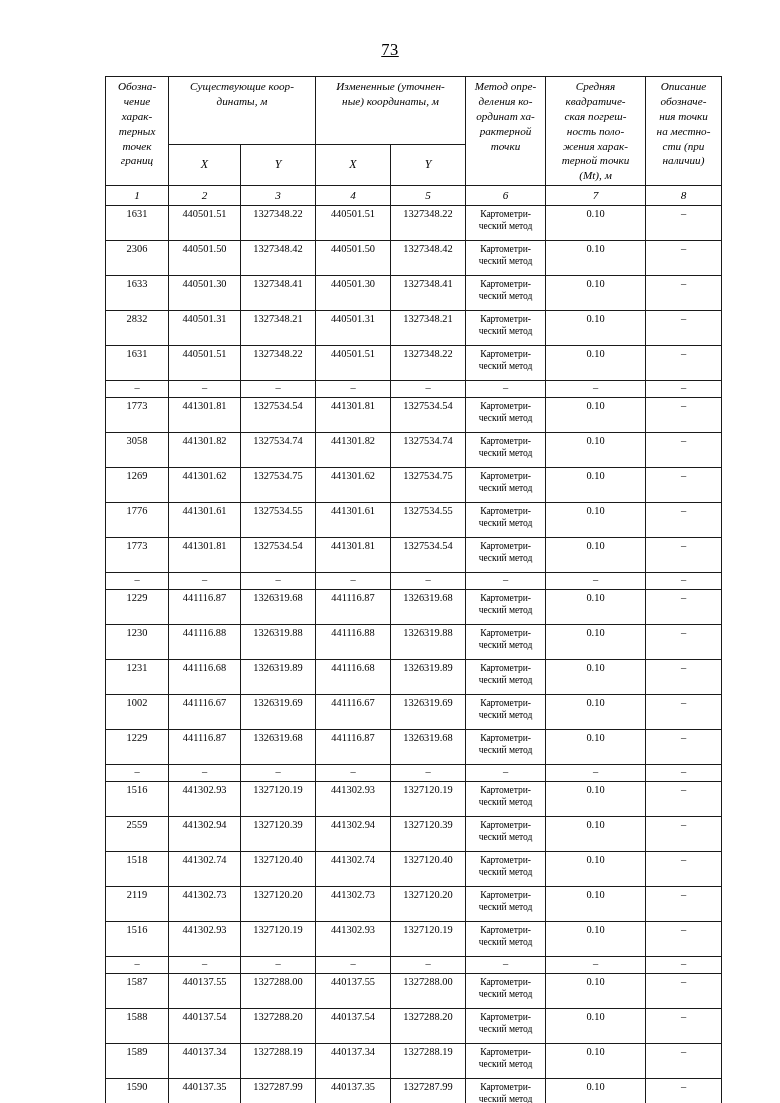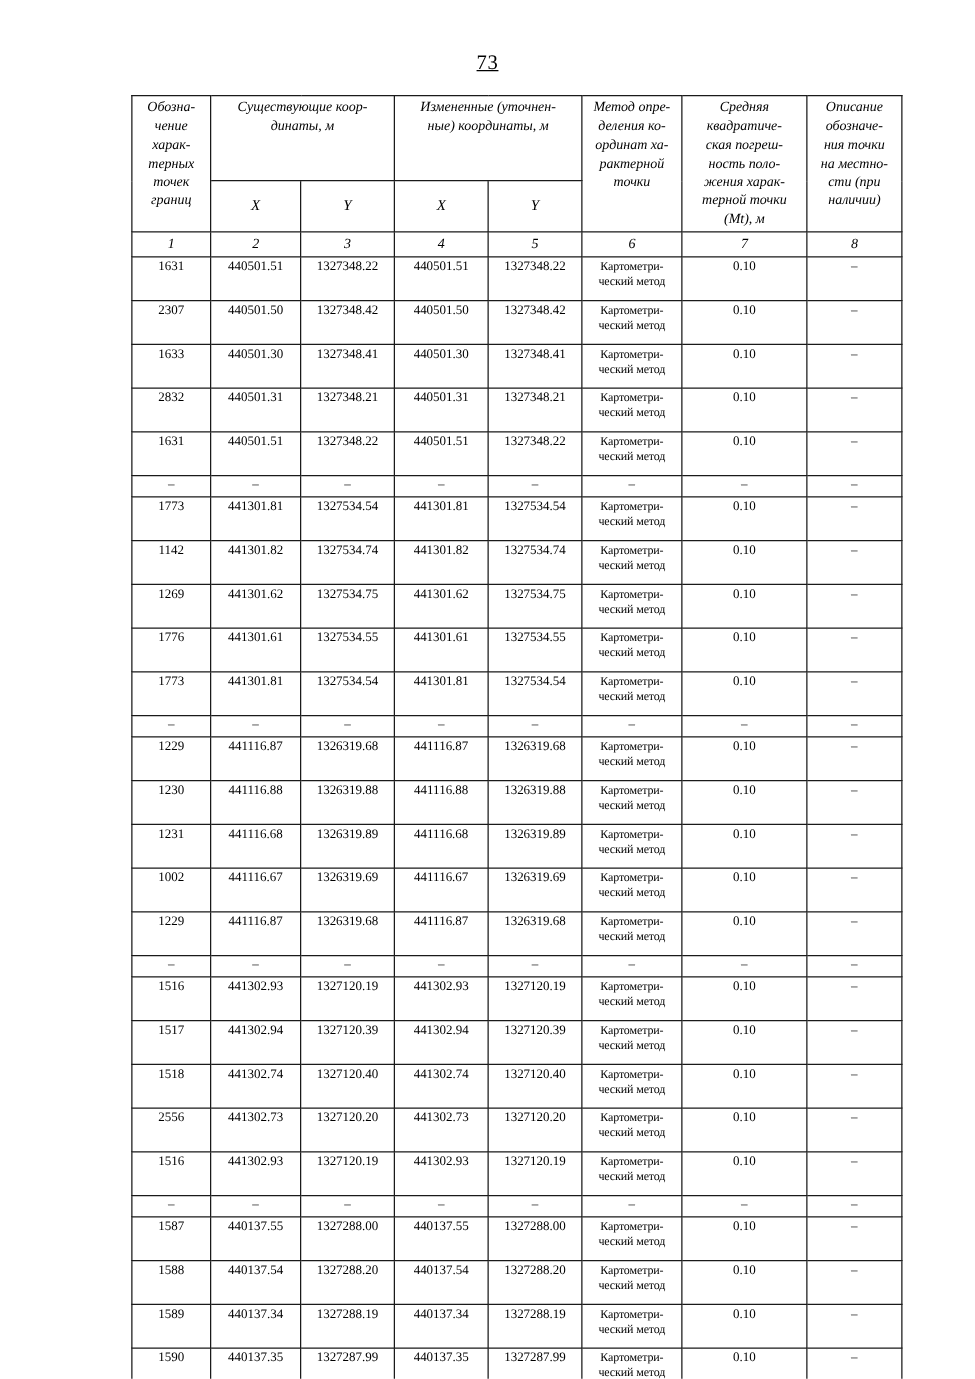--- a/index.html
+++ b/index.html
@@ -151,21 +151,21 @@
             <td class="num">1631</td>
             <td class="num">440501.51</td>
             <td class="num">1327348.22</td>
             <td class="num">440501.51</td>
             <td class="num">1327348.22</td>
             <td class="method">Картометри-<br>ческий метод</td>
             <td class="num">0.10</td>
             <td class="num">–</td>
           </tr>
           <tr>
-            <td class="num">2307</td>
+            <td class="num">2306</td>
             <td class="num">440501.50</td>
             <td class="num">1327348.42</td>
             <td class="num">440501.50</td>
             <td class="num">1327348.42</td>
             <td class="method">Картометри-<br>ческий метод</td>
             <td class="num">0.10</td>
             <td class="num">–</td>
           </tr>
           <tr>
             <td class="num">1633</td>
@@ -211,21 +211,21 @@
             <td class="num">1773</td>
             <td class="num">441301.81</td>
             <td class="num">1327534.54</td>
             <td class="num">441301.81</td>
             <td class="num">1327534.54</td>
             <td class="method">Картометри-<br>ческий метод</td>
             <td class="num">0.10</td>
             <td class="num">–</td>
           </tr>
           <tr>
-            <td class="num">1142</td>
+            <td class="num">3058</td>
             <td class="num">441301.82</td>
             <td class="num">1327534.74</td>
             <td class="num">441301.82</td>
             <td class="num">1327534.74</td>
             <td class="method">Картометри-<br>ческий метод</td>
             <td class="num">0.10</td>
             <td class="num">–</td>
           </tr>
           <tr>
             <td class="num">1269</td>
@@ -331,41 +331,41 @@
             <td class="num">1516</td>
             <td class="num">441302.93</td>
             <td class="num">1327120.19</td>
             <td class="num">441302.93</td>
             <td class="num">1327120.19</td>
             <td class="method">Картометри-<br>ческий метод</td>
             <td class="num">0.10</td>
             <td class="num">–</td>
           </tr>
           <tr>
-            <td class="num">1517</td>
+            <td class="num">2559</td>
             <td class="num">441302.94</td>
             <td class="num">1327120.39</td>
             <td class="num">441302.94</td>
             <td class="num">1327120.39</td>
             <td class="method">Картометри-<br>ческий метод</td>
             <td class="num">0.10</td>
             <td class="num">–</td>
           </tr>
           <tr>
             <td class="num">1518</td>
             <td class="num">441302.74</td>
             <td class="num">1327120.40</td>
             <td class="num">441302.74</td>
             <td class="num">1327120.40</td>
             <td class="method">Картометри-<br>ческий метод</td>
             <td class="num">0.10</td>
             <td class="num">–</td>
           </tr>
           <tr>
-            <td class="num">2556</td>
+            <td class="num">2119</td>
             <td class="num">441302.73</td>
             <td class="num">1327120.20</td>
             <td class="num">441302.73</td>
             <td class="num">1327120.20</td>
             <td class="method">Картометри-<br>ческий метод</td>
             <td class="num">0.10</td>
             <td class="num">–</td>
           </tr>
           <tr>
             <td class="num">1516</td>

